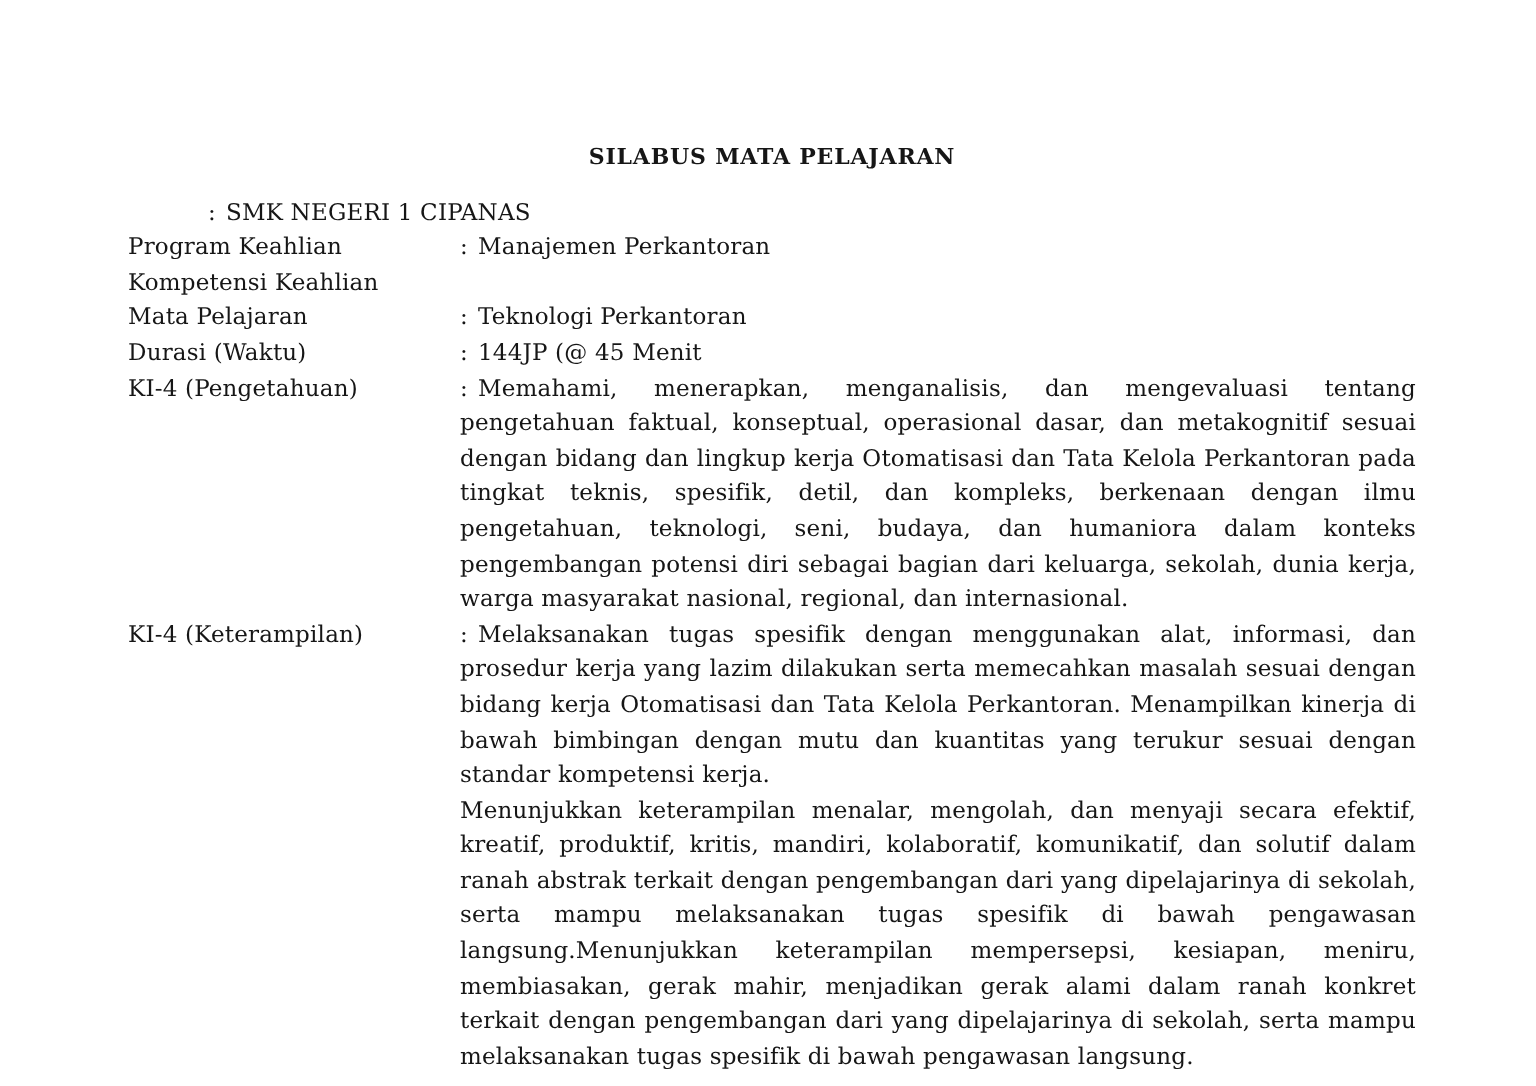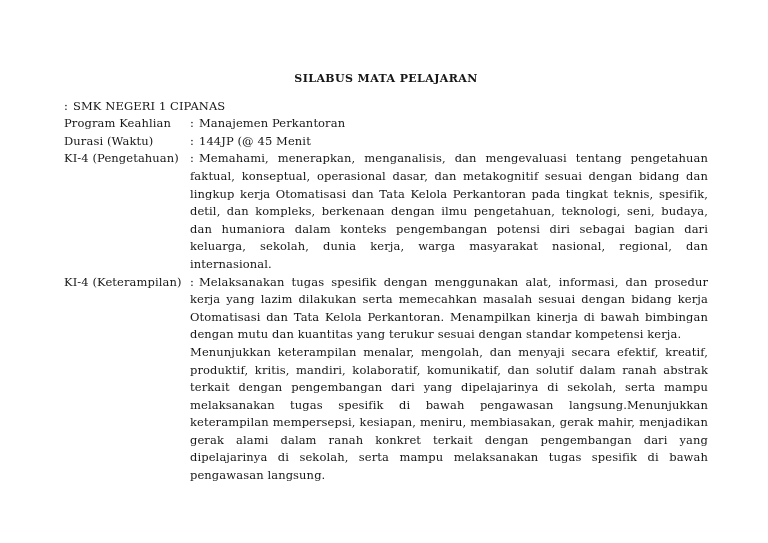--- a/index.html
+++ b/index.html
@@ -41,20 +41,21 @@
     flex: 0 0 126px;
     width: 126px;
     font-size: 11.5px;
     line-height: 17.6px;
     letter-spacing: 0.1px;
     white-space: nowrap;
   }
   .field-value {
     flex: 1 1 auto;
     min-width: 0;
+    margin-left: 40px;
   }
   .para {
     margin: 0;
     font-size: 11.5px;
     line-height: 17.6px;
     letter-spacing: 0.1px;
     text-align: justify;
   }
   .colon {
     padding-right: 5px;
@@ -75,22 +76,29 @@
     </div>
 
     <div class="row">
       <div class="field-label">Program Keahlian</div>
       <div class="field-value">
         <p class="para"><span class="colon">:</span><span>Manajemen Perkantoran</span></p>
       </div>
     </div>
 
     <div class="row">
+      <div class="field-label">Kompetensi Keahlian</div>
     </div>
 
+    <div class="row">
+      <div class="field-label">Mata Pelajaran</div>
+      <div class="field-value">
+        <p class="para"><span class="colon">:</span><span>Teknologi Perkantoran</span></p>
+      </div>
+    </div>
 
     <div class="row">
       <div class="field-label">Durasi (Waktu)</div>
       <div class="field-value">
         <p class="para"><span class="colon">:</span><span>144JP (@ 45 Menit</span></p>
       </div>
     </div>
 
     <div class="row">
       <div class="field-label">KI-4 (Pengetahuan)</div>

